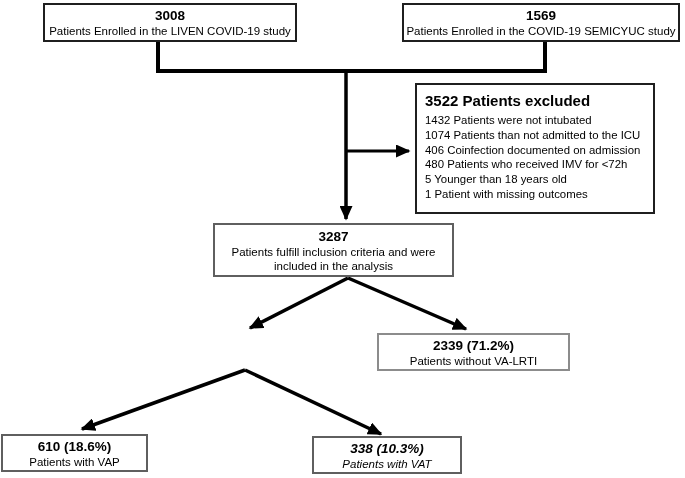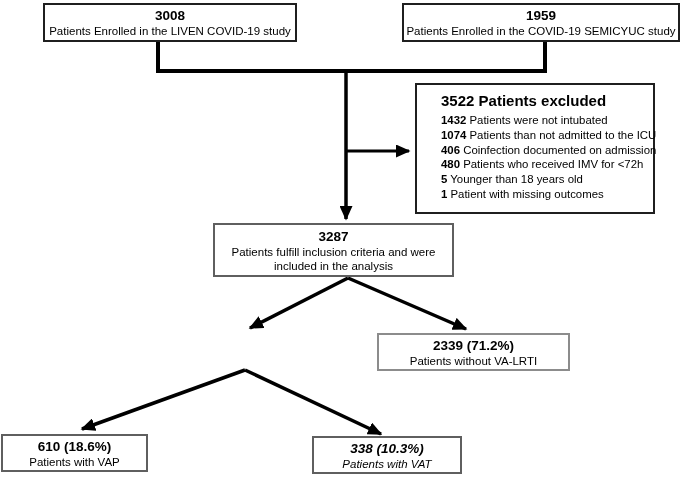--- a/index.html
+++ b/index.html
@@ -44,35 +44,35 @@
   }
   .lbl {
     font-size: 11.5px;
     line-height: 14px;
     white-space: nowrap;
   }
   .excl {
     align-items: flex-start;
     justify-content: flex-start;
     text-align: left;
-    padding: 7px 24px;
+    padding: 7px 8px;
   }
   .excl-title {
     font-weight: bold;
     font-size: 15px;
     line-height: 18px;
     margin-bottom: 3px;
     white-space: nowrap;
   }
   .excl-item {
     font-size: 11.4px;
     line-height: 14.8px;
     white-space: nowrap;
   }
-  .excl-item .b { font-weight: bold; }
+  .excl-item .b { font-weight: normal; }
 </style>
 </head>
 <body>
 
 <div class="stage">
 
   <svg class="connectors" width="685" height="478" viewBox="0 0 685 478" xmlns="http://www.w3.org/2000/svg">
     <defs>
       <marker id="ah" markerUnits="userSpaceOnUse" markerWidth="15" markerHeight="13" refX="13" refY="6.5" orient="auto">
         <path d="M0 0 L14.5 6.5 L0 13 Z" fill="#000000"></path>
@@ -97,21 +97,21 @@
 
     <line x1="245" y1="370" x2="381" y2="434" stroke="#000000" stroke-width="3.5" marker-end="url(#ah)"></line>
   </svg>
 
   <div class="box dark" style="left:43px; top:3px; width:254px; height:39px;">
     <div class="num">3008</div>
     <div class="lbl">Patients Enrolled in the LIVEN COVID-19 study</div>
   </div>
 
   <div class="box dark" style="left:402px; top:3px; width:278px; height:39px;">
-    <div class="num">1959</div>
+    <div class="num">1569</div>
     <div class="lbl">Patients Enrolled in the COVID-19 SEMICYUC study</div>
   </div>
 
   <div class="box dark excl" style="left:415px; top:83px; width:240px; height:131px;">
     <div class="excl-title">3522 Patients excluded</div>
     <div class="excl-item"><span class="b">1432</span> <span>Patients were not intubated</span></div>
     <div class="excl-item"><span class="b">1074</span> <span>Patients than not admitted to the ICU</span></div>
     <div class="excl-item"><span class="b">406</span> <span>Coinfection documented on admission</span></div>
     <div class="excl-item"><span class="b">480</span> <span>Patients who received IMV for &lt;72h</span></div>
     <div class="excl-item"><span class="b">5</span> <span>Younger than 18 years old</span></div>

